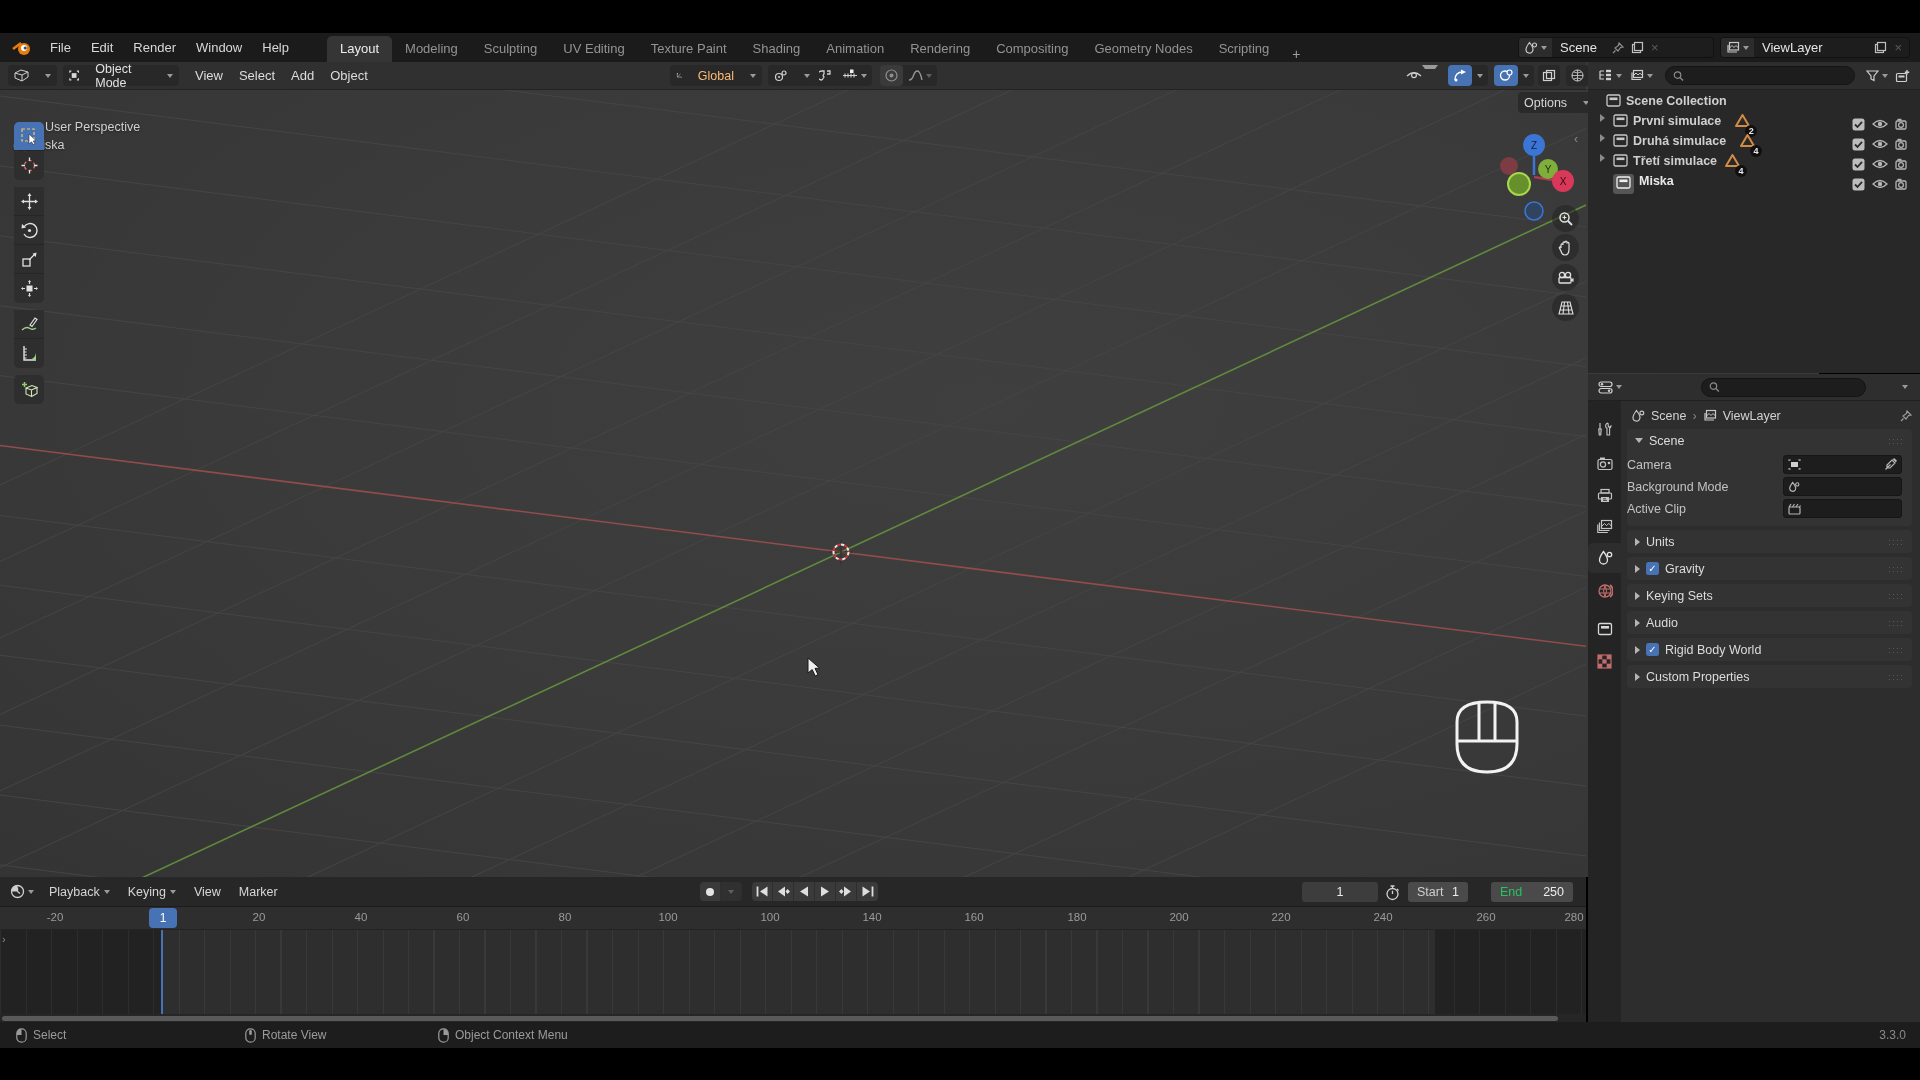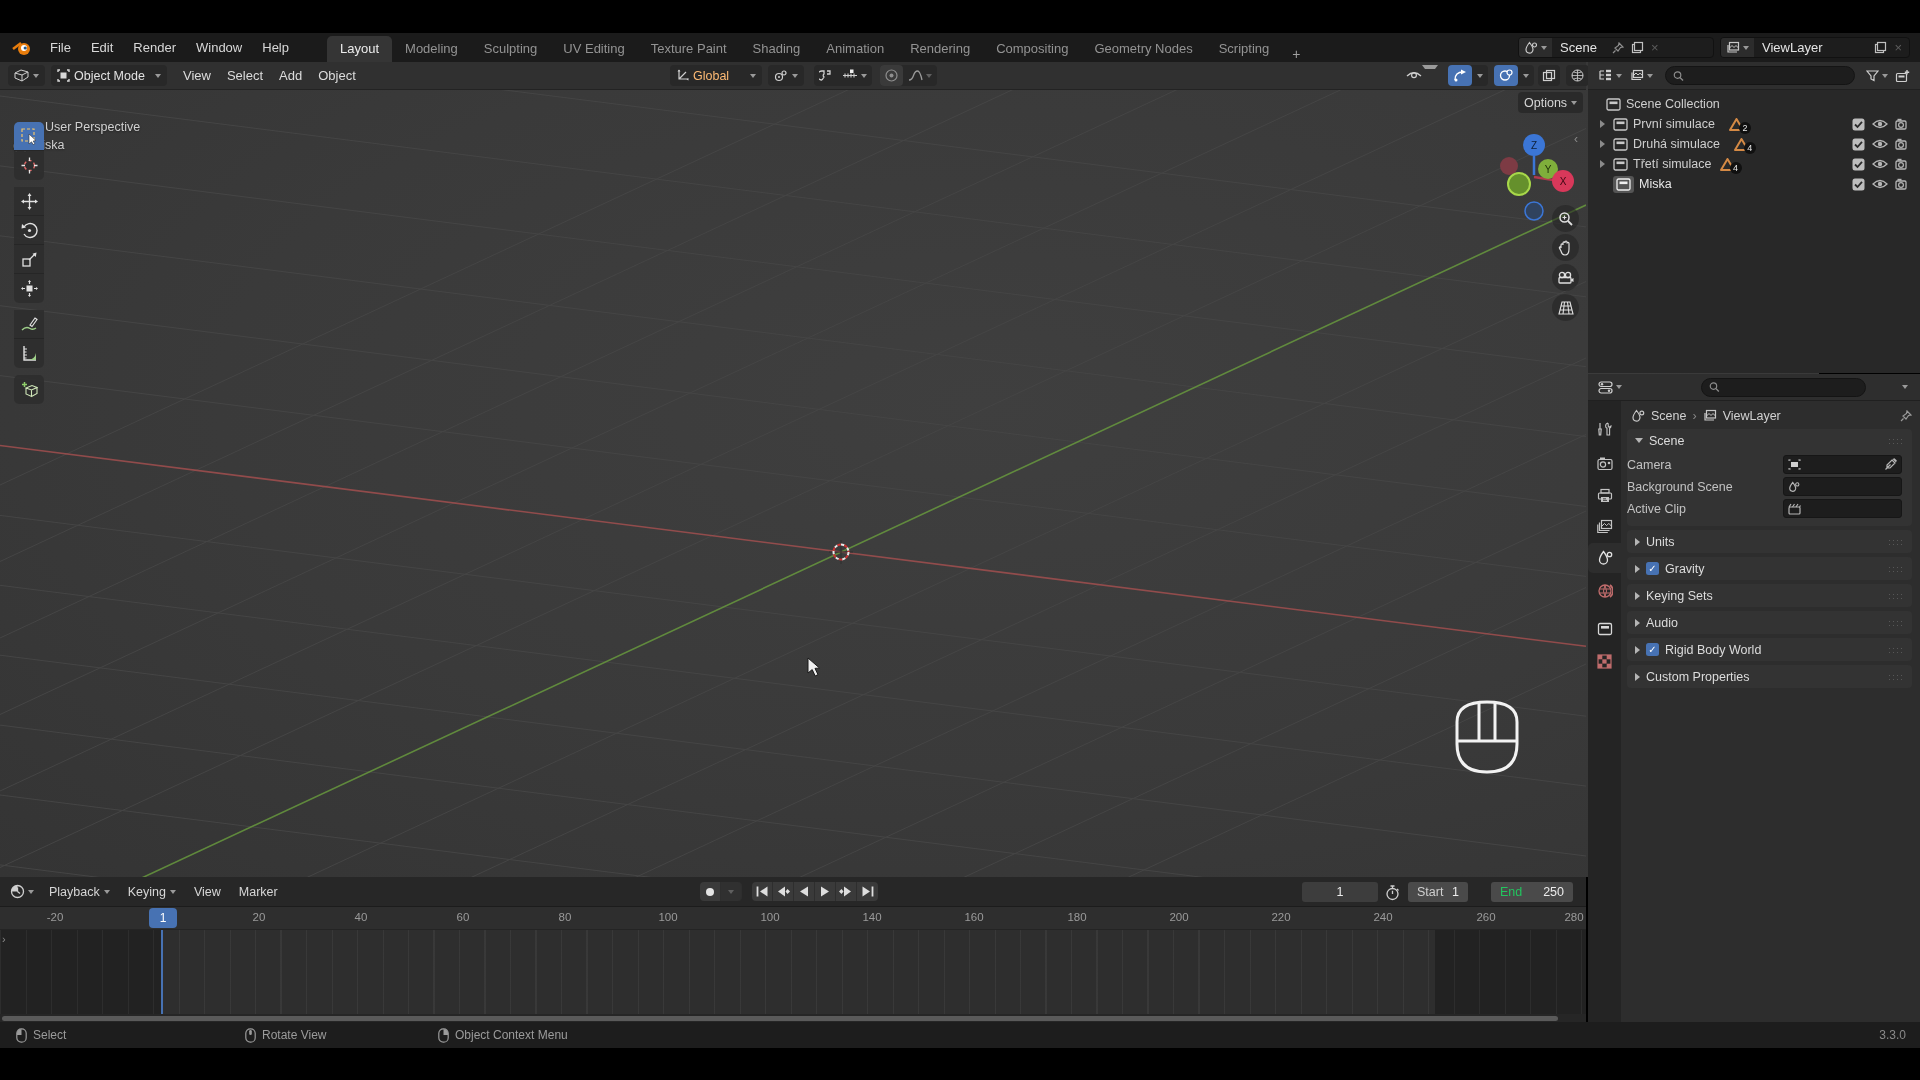--- a/index.html
+++ b/index.html
@@ -24,42 +24,42 @@
   .id-icon-btn { display:flex; align-items:center; gap:3px; background:#2c2c2c; height:100%; padding:0 5px; }
   .id-label { padding:0 8px; color:#e4e4e4; font-size:13px; }
   .id-tools { display:flex; align-items:center; gap:7px; padding:0 7px; color:#8e8e8e; }
 
   .chev { width:0; height:0; border-left:3.5px solid transparent; border-right:3.5px solid transparent; border-top:4px solid #9a9a9a; display:inline-block; }
   .chev.dim { border-top-color:#5f5f5f; }
 
   
   #vp { left:0; top:62px; width:1819px; height:815px; background:radial-gradient(ellipse at 54% 42%, #3f3f3f 0%, #3a3a3a 55%, #343434 100%); overflow:hidden; }
   #vp-header { left:0; top:62px; width:1586px; height:28px; background:#303030; display:flex; align-items:center; border-bottom:1px solid #232323; }
-  .hdr-btn { display:flex; align-items:center; gap:4px; height:21px; padding:0 6px; background:#282828; border-radius:4px; margin-left:6px; }
+  .hdr-btn { display:flex; align-items:center; gap:16px; height:21px; padding:0 6px; background:#282828; border-radius:4px; margin-left:6px; }
   .hdr-menu { padding:0 8px; font-size:13px; color:#dcdcdc; }
   .hdr-group { display:flex; align-items:center; height:21px; background:#282828; border-radius:4px; margin-left:8px; }
   .hdr-group > span { display:flex; align-items:center; gap:3px; padding:0 5px; height:100%; }
   .tog-on { background:#4772b3; border-radius:4px; }
 
   
   .tool-col { left:14px; top:122px; display:flex; flex-direction:column; }
   .tool-btn { width:30px; height:29px; background:#2e2e2eE6; display:flex; align-items:center; justify-content:center; border-bottom:1px solid #262626; }
   .tool-btn:first-child { border-radius:5px 5px 0 0; }
   .tool-btn.grp-end { border-radius:0 0 5px 5px; margin-bottom:7px; border-bottom:none; }
   .tool-btn.single { border-radius:5px; margin-bottom:7px; border-bottom:none; }
   .tool-btn.active { background:#4772b3; }
 
   .vp-text { color:#d0d0d0; font-size:12.5px; text-shadow:0 1px 2px rgba(0,0,0,.4); }
 
   .nav-btn { position:absolute; width:27px; height:27px; border-radius:50%; background:rgba(35,35,35,.55); display:flex; align-items:center; justify-content:center; }
 
   
   #outliner { left:1588px; top:62px; width:332px; height:311px; background:#282828; }
   #outliner-header { height:28px; background:#2e2e2e; display:flex; align-items:center; border-bottom:1px solid #202020; padding:0 6px; }
-  .ol-row { display:flex; align-items:center; height:20px; padding-right:10px; }
+  .ol-row { display:flex; height:20px; padding-right:10px;font-weight:bold; }
   .ol-name { margin-left:5px; font-size:12.5px; color:#cfcfcf; white-space:nowrap; }
   .ol-right { margin-left:auto; display:flex; align-items:center; gap:7px; }
   .tri-r { width:0;height:0;border-top:4px solid transparent;border-bottom:4px solid transparent;border-left:5px solid #8b8b8b; }
   .badge-wrap { position:relative; margin-left:14px; }
   .badge-num { position:absolute; right:-7px; bottom:-3px; background:#101010; color:#e8e8e8; font-size:9px; width:12px; height:12px; border-radius:50%; text-align:center; line-height:12px; }
   .search-pill { display:flex; align-items:center; background:#1d1d1d; border:1px solid #141414; border-radius:10px; height:19px; padding:0 7px; gap:5px; }
   .search-pill input { background:transparent; border:none; outline:none; color:#ddd; width:100%; font-size:12px; }
 
   
   #props { left:1588px; top:374px; width:332px; height:648px; background:#2d2d2d; }
@@ -727,21 +727,21 @@
                 <rect x="3" y="3" width="7" height="5" fill="#cfcfcf"></rect>
                 <path d="M1 1.8 L1 1 L2.6 1 M10.4 1 L12 1 L12 1.8 M12 9.2 L12 10 L10.4 10 M2.6 10 L1 10 L1 9.2" stroke="#cfcfcf" fill="none" stroke-width="1.2"></path>
               </svg>
             <svg width="13" height="13" viewBox="0 0 13 13" style="margin-left:auto">
                 <path d="M1.5 11.5 L6.5 6.5 M8 2 L11 5 L6 10 L3 10 L3 7 Z" stroke="#b5b5b5" fill="none" stroke-width="1.2"></path>
                 <path d="M8.5 1 L12 4.5 L12.8 2.5 L10.5 0.2 Z" fill="#b5b5b5"></path>
               </svg>
           </span>
         </div>
         <div class="prow">
-          <span class="plabel">Background Scene</span>
+          <span class="plabel">Background Mode</span>
           <span class="pfield">
             <svg width="12" height="12" viewBox="0 0 14 14">
                 <path d="M5.5 1.5 C5.5 1.5 2 6 2 8.6 A3.5 3.5 0 0 0 9 8.6 C9 6 5.5 1.5 5.5 1.5 Z" fill="none" stroke="#b5b5b5" stroke-width="1.3"></path>
                 <circle cx="10.8" cy="4" r="1.9" fill="none" stroke="#b5b5b5" stroke-width="1.3"></circle>
               </svg>
           </span>
         </div>
         <div class="prow" style="padding-bottom:8px">
           <span class="plabel">Active Clip</span>
           <span class="pfield">

